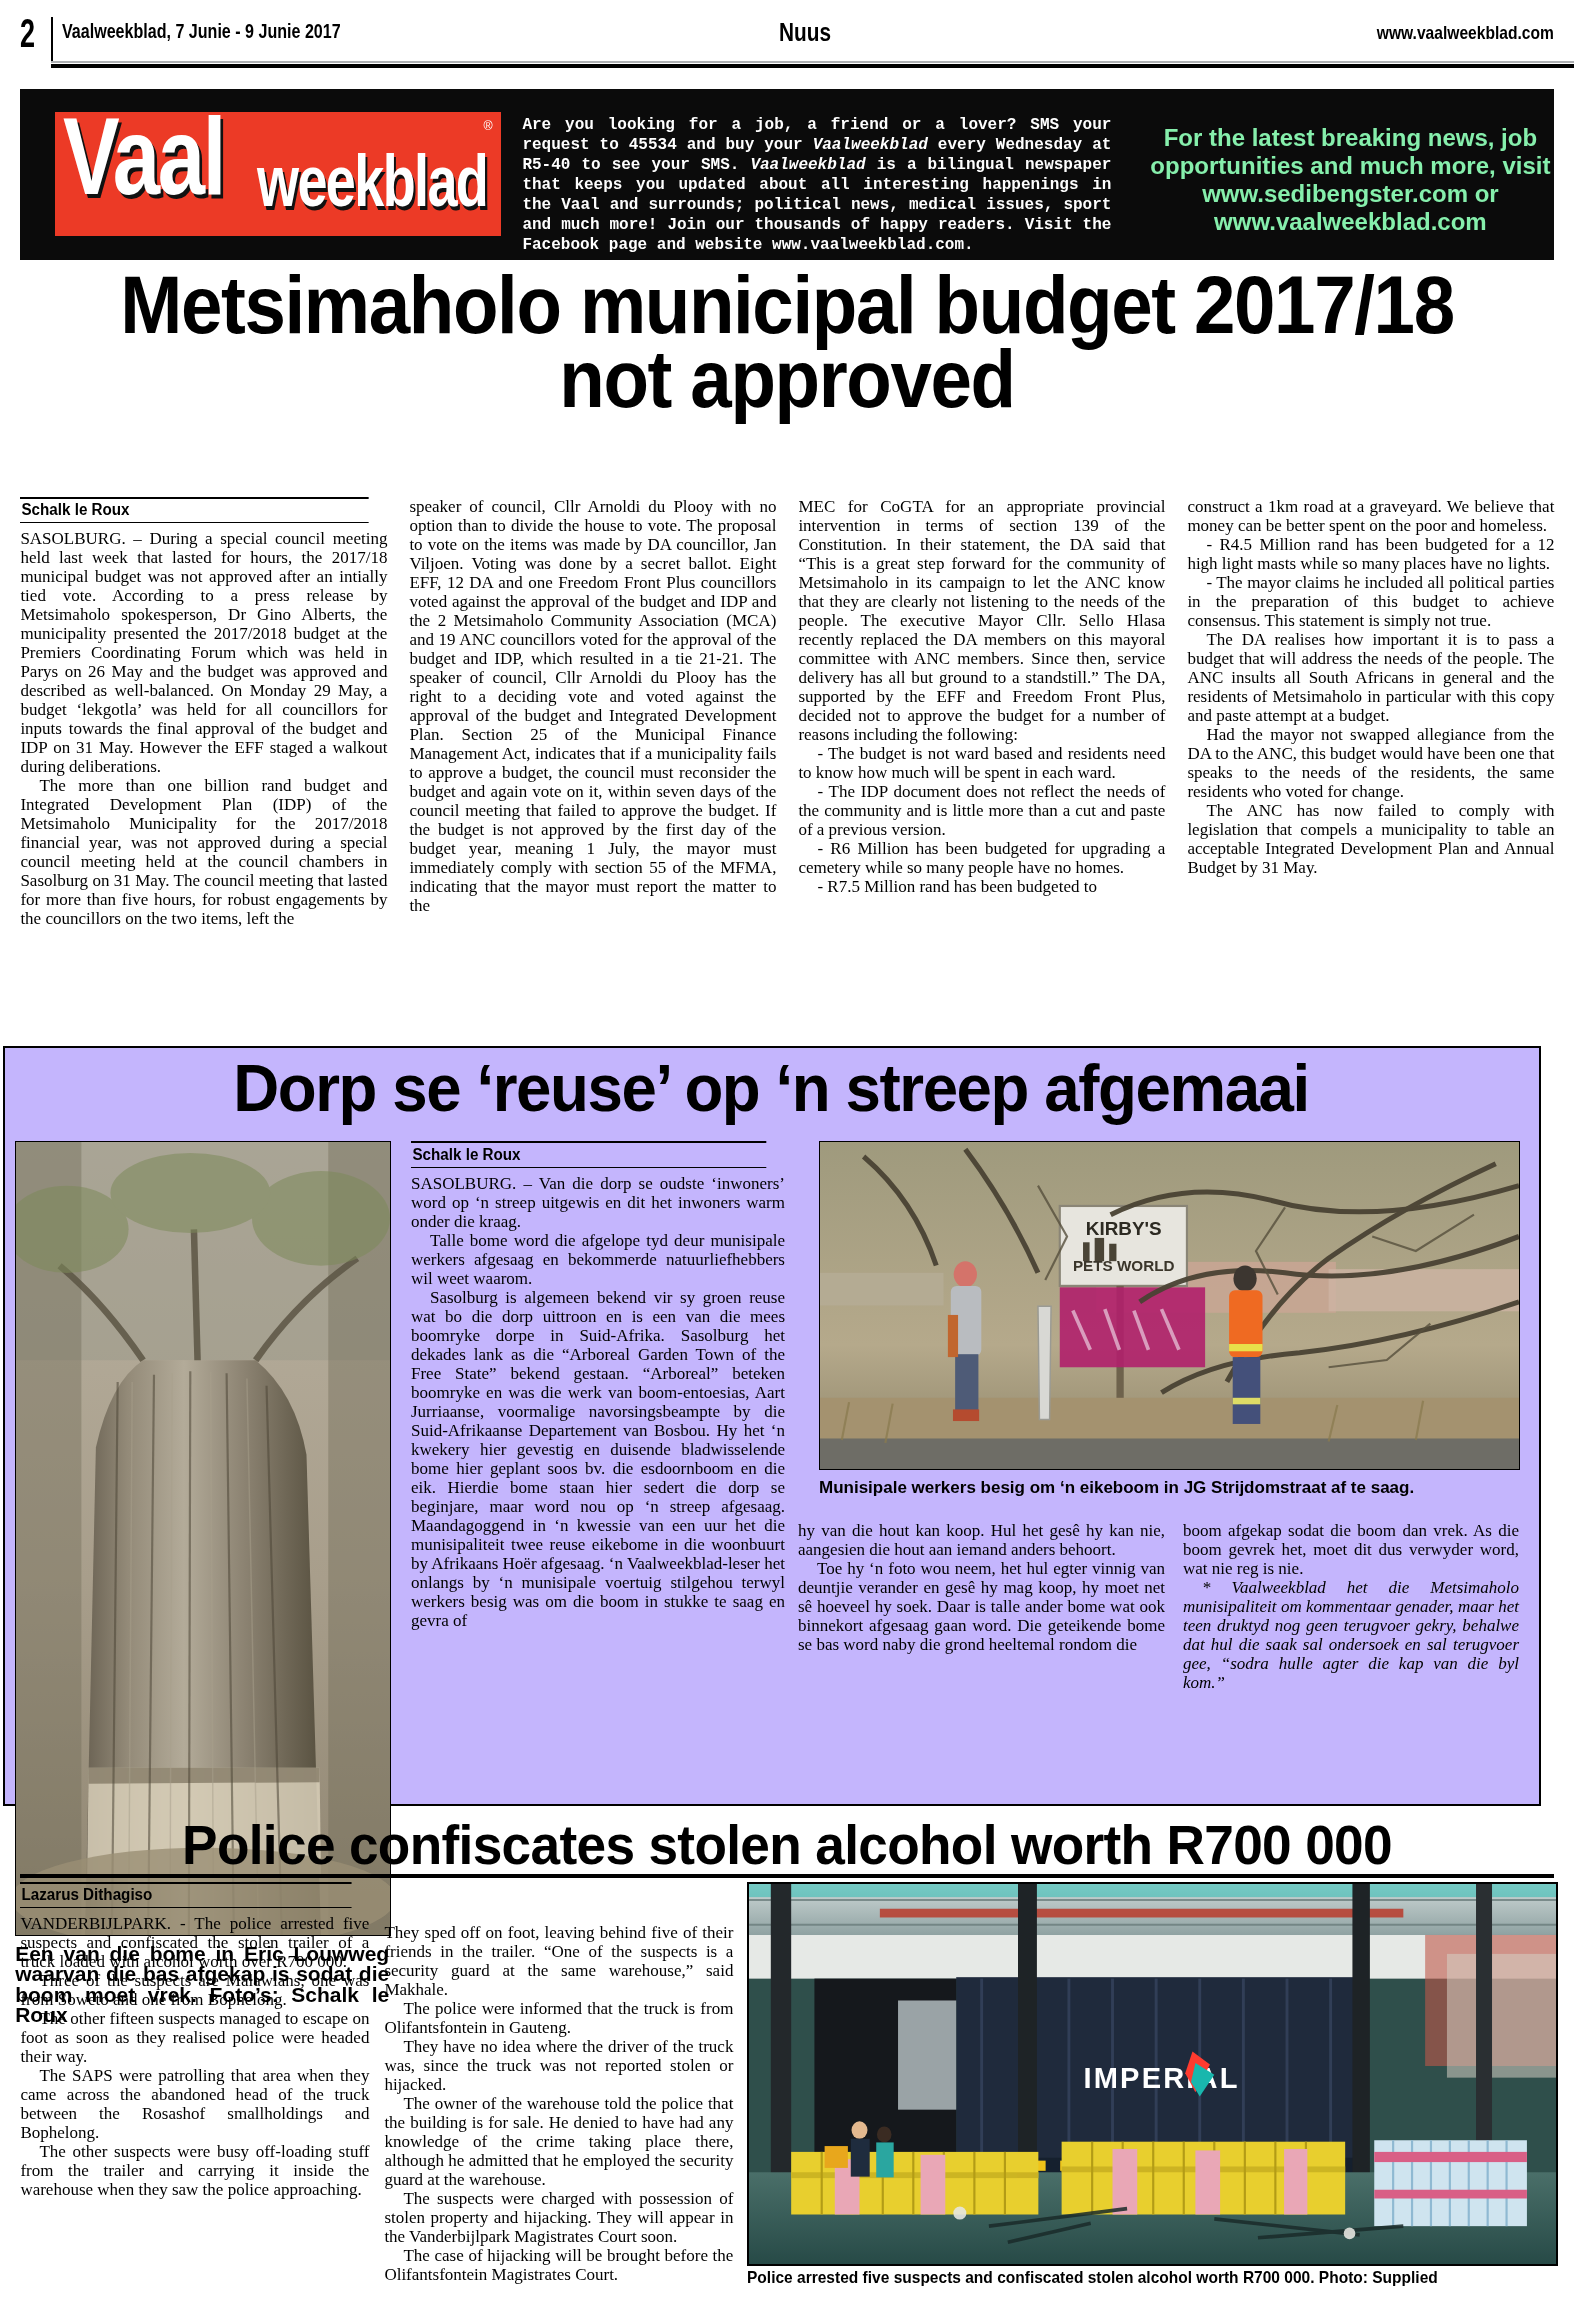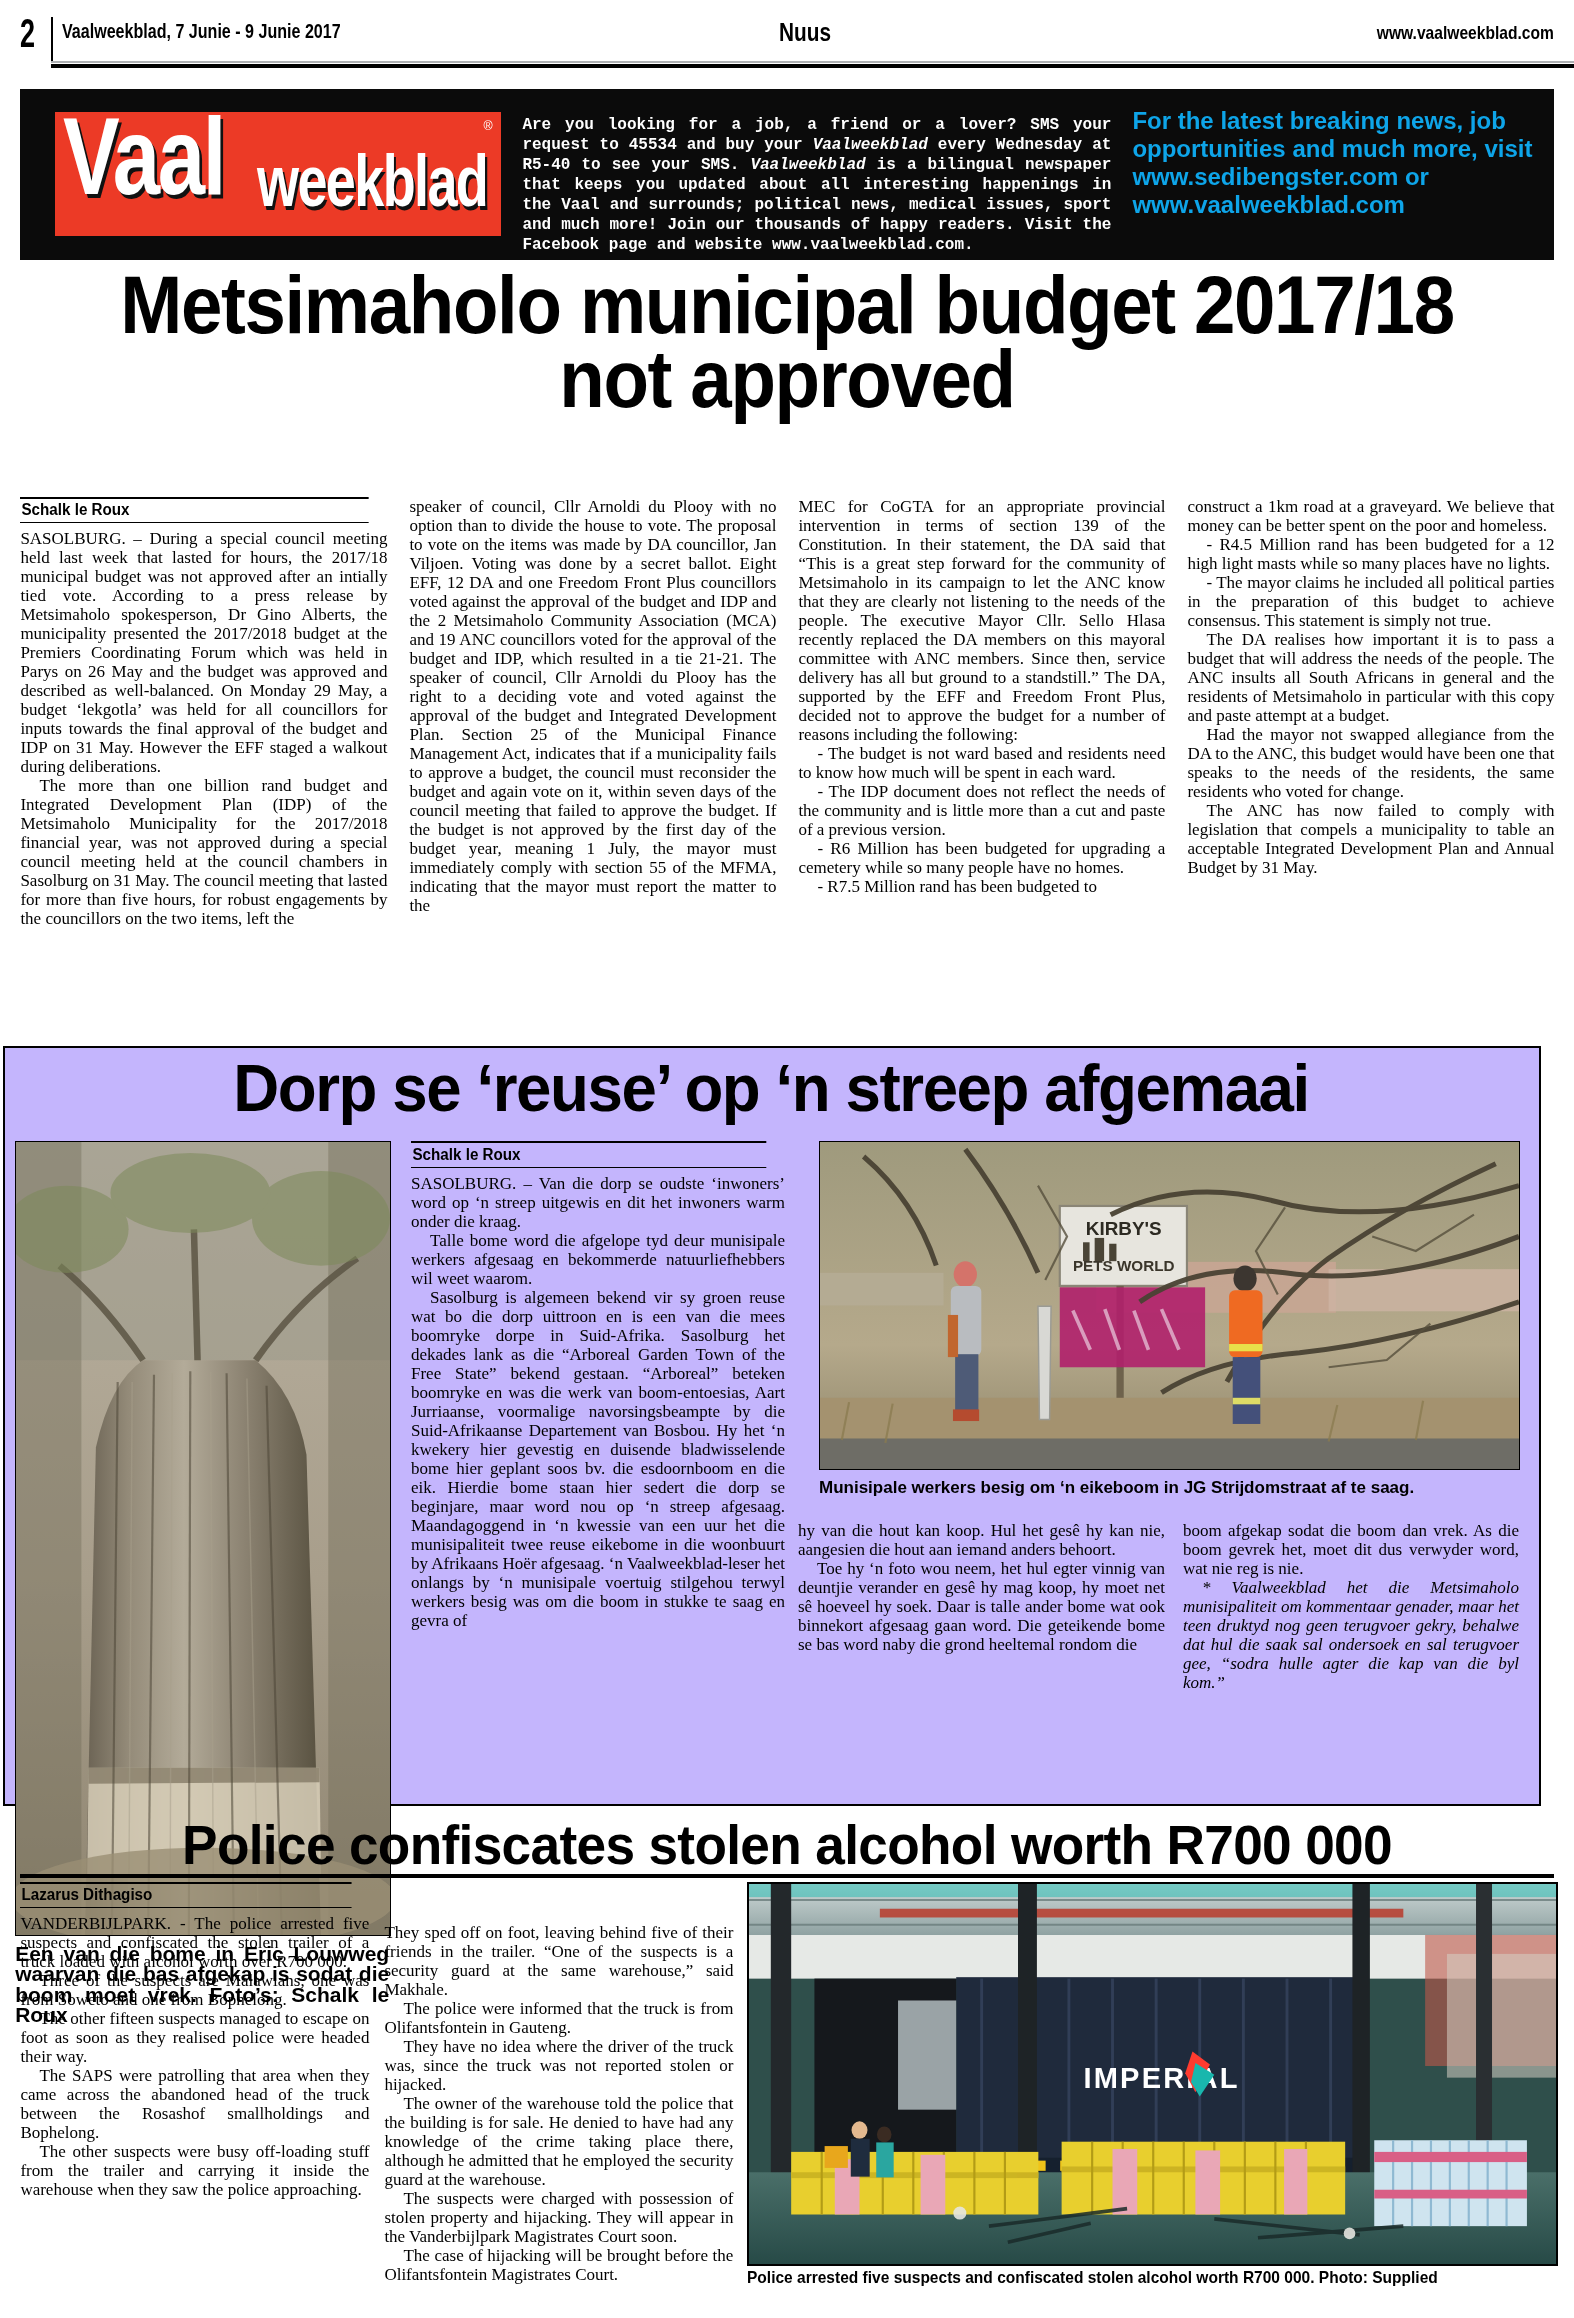--- a/index.html
+++ b/index.html
@@ -26,22 +26,22 @@
   .logo-vaal{position:absolute;left:7.3px;top:-10.2px;font-family:"Liberation Sans",sans-serif;font-weight:bold;
              font-size:109px;line-height:109px;color:#fff;transform:scaleX(.78);transform-origin:left top;
              text-shadow:3.6px 4.4px 0 #111;letter-spacing:-2.9px;}
   .logo-week{position:absolute;left:202px;top:32px;font-family:"Liberation Sans",sans-serif;font-weight:bold;
              font-size:73px;line-height:73px;color:#fff;transform:scaleX(.74);transform-origin:left top;
              text-shadow:2.9px 3.6px 0 #111;letter-spacing:-2.2px;}
   .logo-reg{position:absolute;right:8.7px;top:7.3px;color:#fff;font-size:12.4px;font-family:"Liberation Sans",sans-serif;}
   .banner-mid{position:absolute;left:502px;top:26px;width:589px;color:#fff;font-family:Liberation Mono, monospace;
               font-weight:bold;font-size:16px;line-height:20px;text-align:justify;}
   .banner-mid i{font-style:italic;}
-  .banner-right{position:absolute;left:1112px;top:18px;width:436px;color:#0ea5e9;font-family:"Liberation Sans",sans-serif;
-                font-weight:bold;font-size:24px;line-height:28px;}
+  .banner-right{position:absolute;left:1112px;top:35px;width:436px;color:#86efac;font-family:"Liberation Sans",sans-serif;
+                font-weight:bold;font-size:24px;line-height:28px;text-align:center;}
 
   
   .head1{position:absolute;left:20.4px;top:268px;width:1534px;text-align:center;
          font-family:"Liberation Sans",sans-serif;font-weight:bold;font-size:81px;line-height:74px;
          transform:scaleX(.92);transform-origin:center top;letter-spacing:-1.5px;}
 
   
   .a1{position:absolute;left:20.4px;top:497px;width:1534px;height:502px;}
   .col{position:absolute;top:0;width:367px;}
   .byline{font-family:"Liberation Sans",sans-serif;font-weight:bold;font-size:16px;

